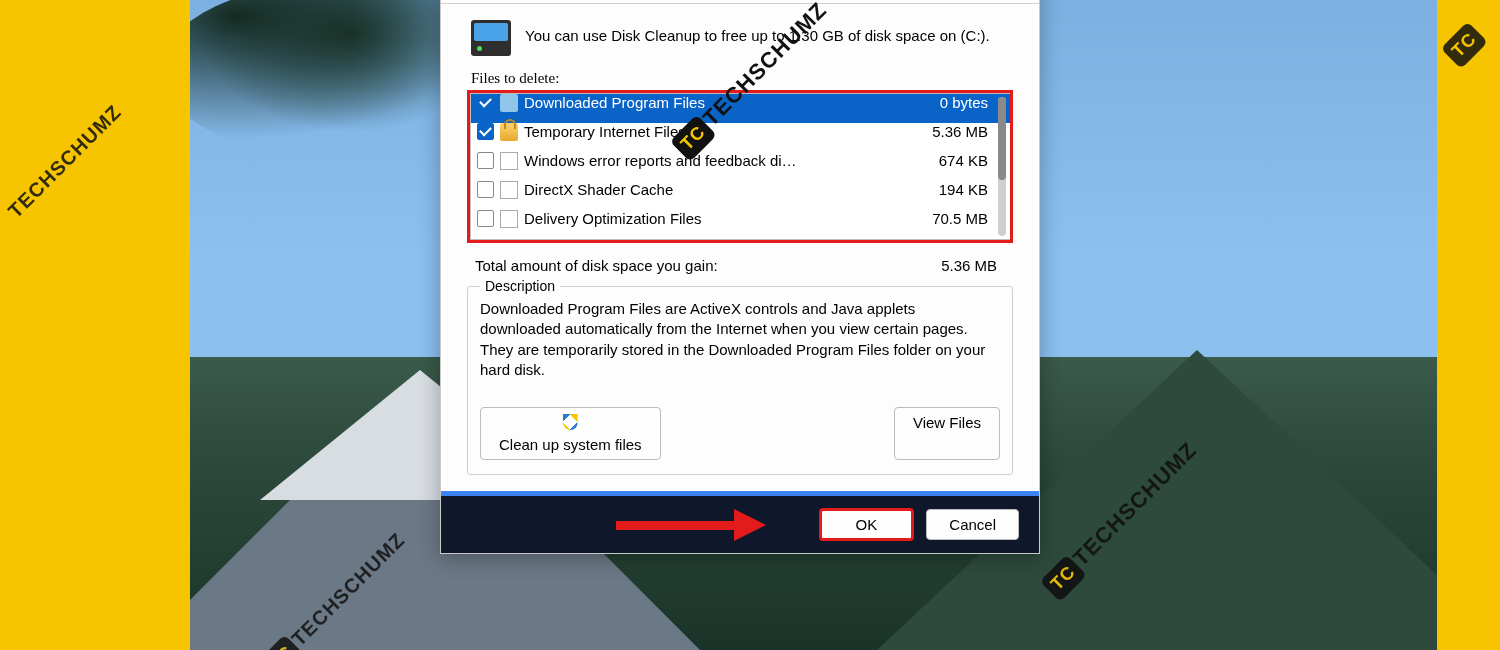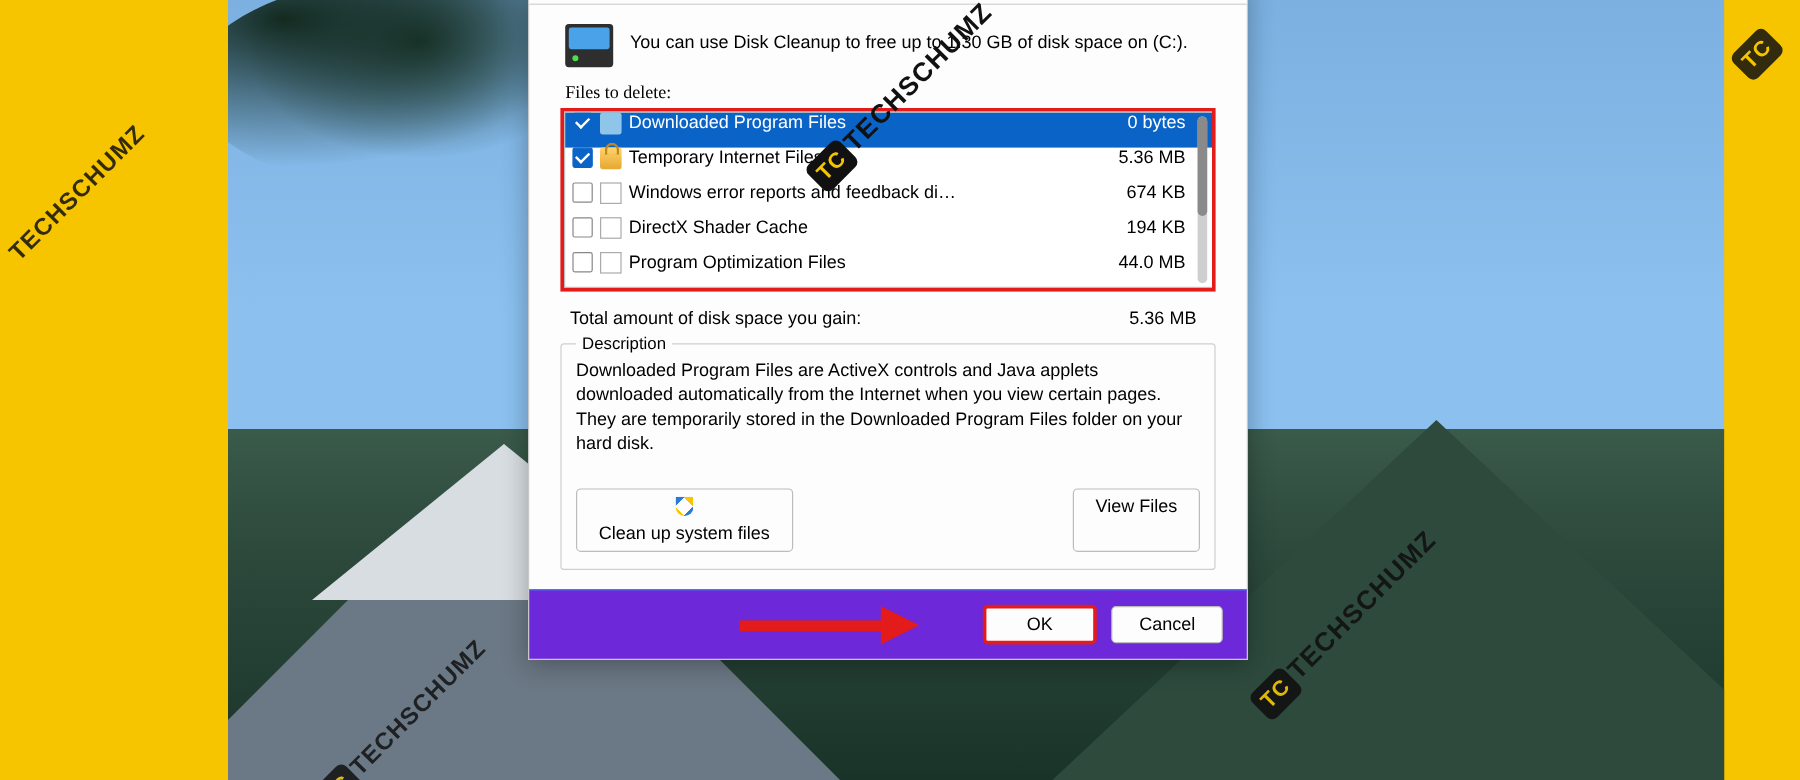--- a/index.html
+++ b/index.html
@@ -233,22 +233,22 @@
 .shield {
   width: 15px; height: 16px;
   background:
     linear-gradient(135deg, #2b7bd6 50%, transparent 50%) top left/50% 50% no-repeat,
     linear-gradient(-135deg, #f7c600 50%, transparent 50%) top right/50% 50% no-repeat,
     linear-gradient(45deg, #f7c600 50%, transparent 50%) bottom left/50% 50% no-repeat,
     linear-gradient(-45deg, #2b7bd6 50%, transparent 50%) bottom right/50% 50% no-repeat;
   border-radius: 0 0 50% 50%;
 }
 .footer {
-  border-top: 1px solid #3b82f6;
-  background: #6d28d9;
+  border-top: 5px solid #3b82f6;
+  background: #0f172a;
   padding: 12px 20px;
   display: flex;
   justify-content: flex-end;
   gap: 12px;
   align-items: center;
   position: relative;
 }
 .btn.ok {
   border: 3px solid #e31b1b;
   padding: 5px 34px;
@@ -338,22 +338,22 @@
           </div>
           <div class="row">
             <span class="cb"></span>
             <span class="fico file"></span>
             <span class="row-label">DirectX Shader Cache</span>
             <span class="row-size">194 KB</span>
           </div>
           <div class="row">
             <span class="cb"></span>
             <span class="fico file"></span>
-            <span class="row-label">Program Optimization Files</span>
-            <span class="row-size">44.0 MB</span>
+            <span class="row-label">Delivery Optimization Files</span>
+            <span class="row-size">70.5 MB</span>
           </div>
         </div>
       <div class="list-scroll"></div>
     </div>
 
     <div class="total-row">
       <span class="tlabel">Total amount of disk space you gain:</span>
       <span>5.36 MB</span>
     </div>
 

